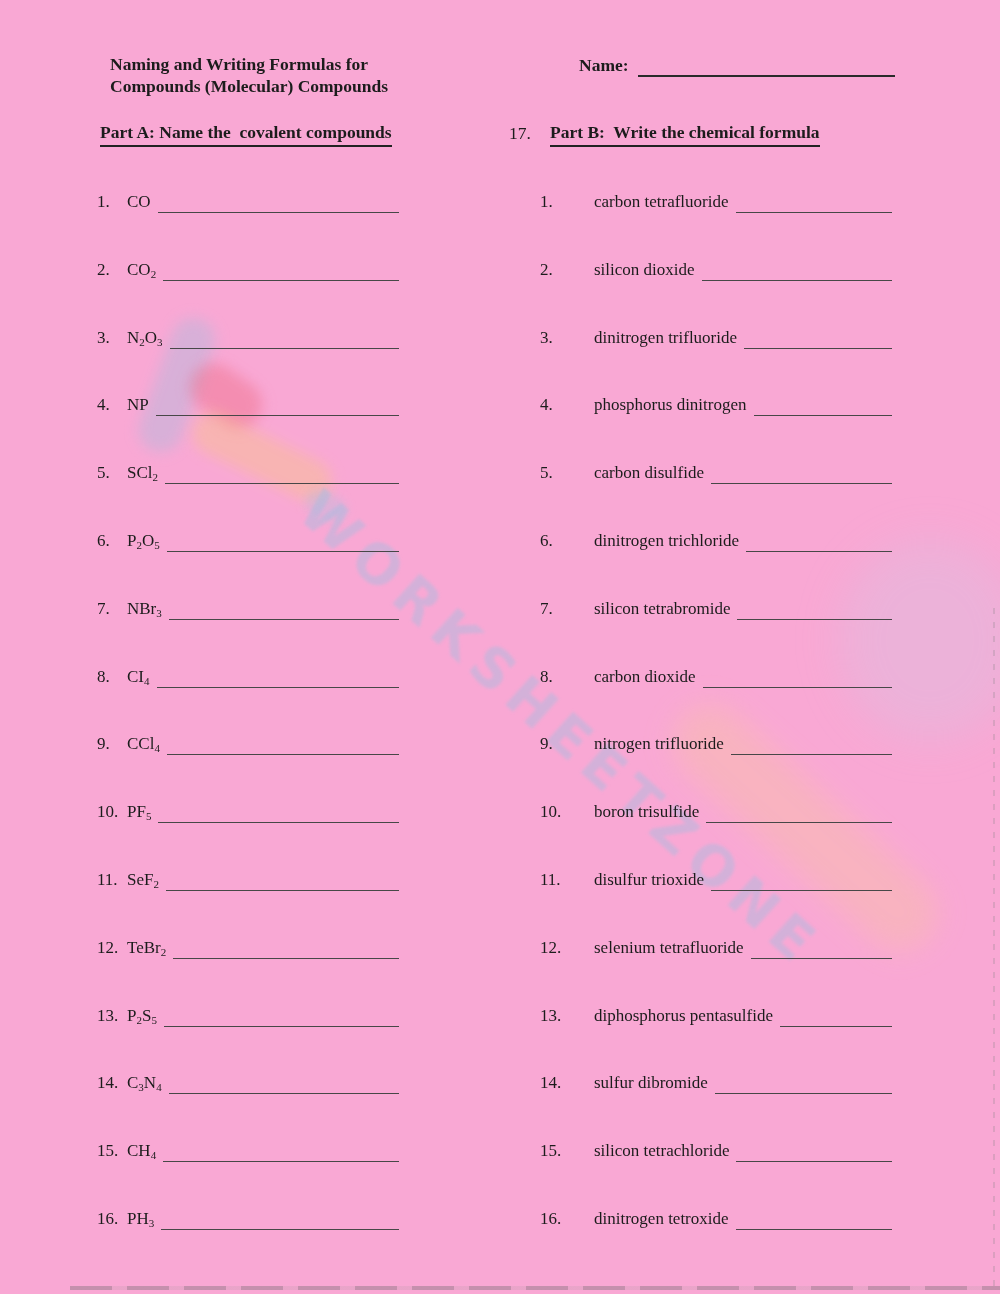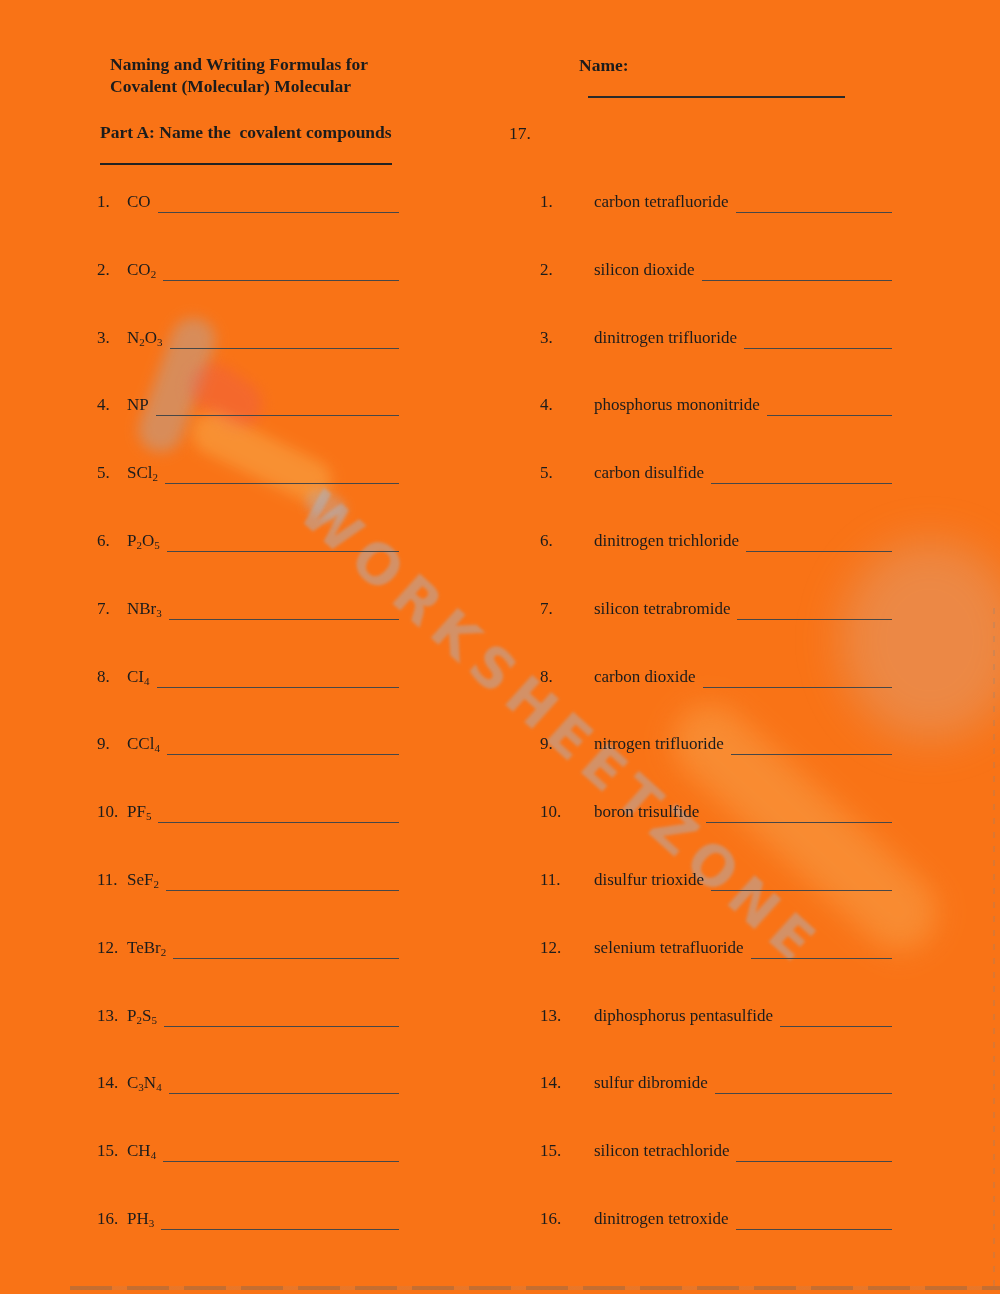--- a/index.html
+++ b/index.html
@@ -1,20 +1,20 @@
 <!DOCTYPE html>
 <html><head>
 <meta charset="utf-8">
 <style>
   html,body{margin:0;padding:0;background:#e8e8e8;}
   .page{
     position:relative;
     width:1000px;height:1294px;
     margin:0 auto;
-    background:#f97316;
+    background:#f9a8d4;
     overflow:hidden;
     font-family:"Liberation Serif", serif;
     color:#1c1c1c;
   }
   
   .wm{position:absolute;z-index:0;pointer-events:none;}
   .wm-stroke{border-radius:26px;}
   .wm-blue   {left:155px;top:315px;width:44px;height:140px;background:rgba(150,190,225,.33);transform:rotate(20deg);filter:blur(7px);}
   .wm-red    {left:187px;top:372px;width:78px;height:48px;background:rgba(232,80,95,.30);transform:rotate(35deg);filter:blur(7px);}
   .wm-yellow {left:187px;top:436px;width:150px;height:42px;background:rgba(247,205,110,.32);transform:rotate(26deg);filter:blur(7px);}
@@ -44,31 +44,31 @@
   }
   
   .content{position:absolute;inset:0;z-index:2;}
   .title{
     position:absolute;left:110px;top:53px;
     font-weight:bold;font-size:17.5px;line-height:22px;
   }
   .name-block{
     position:absolute;left:579px;top:55px;
     display:flex;align-items:flex-start;
-    font-size:17.5px;font-weight:bold;flex-direction:column;
+    font-size:17.5px;font-weight:bold;
   }
   .name-line{
     width:257px;height:20px;margin-left:9px;
     border-bottom:2px solid #2a2a2a;
   }
   .heading{
     position:absolute;top:122px;
     font-weight:bold;font-size:17.5px;
     border-bottom:2px solid #222;
-    padding-bottom:20px;
+    padding-bottom:2px;
     white-space:pre;
   }
   .heading-a{left:100px;}
   .heading-b{left:550px;}
   .num17{position:absolute;left:509px;top:123px;font-size:17.5px;}
   .qlist{position:absolute;top:191px;}
   .list-a{left:97px;width:302px;}
   .list-b{left:540px;width:352px;}
   .qrow{display:flex;align-items:flex-start;height:67.8px;font-size:17px;line-height:22px;}
   .qnum{flex:none;}
@@ -94,30 +94,31 @@
   <div class="wm wm-yellow2"></div>
   <div class="wm wm-text">WORKSHEETZONE</div>
 
   <div class="edge-dashes"></div>
   <div class="bottom-smudge"></div>
 
   <div class="content">
 
     <div class="title">
       <div>Naming and Writing Formulas for</div>
-      <div>Covalent (Molecular) Molecular</div>
+      <div>Compounds (Molecular) Compounds</div>
     </div>
 
     <div class="name-block">
       <span>Name:</span>
       <span class="name-line"></span>
     </div>
 
     <div class="heading heading-a">Part A: Name the  covalent compounds</div>
     <div class="num17">17.</div>
+    <div class="heading heading-b">Part B:  Write the chemical formula</div>
 
     <div class="qlist list-a" id="list-a">
         <div class="qrow">
           <span class="qnum">1.</span>
           <span class="qtext">CO</span>
           <span class="blank"></span>
         </div>
         <div class="qrow">
           <span class="qnum">2.</span>
           <span class="qtext">CO<sub>2</sub></span>
@@ -205,21 +206,21 @@
           <span class="qtext">silicon dioxide</span>
           <span class="blank"></span>
         </div>
         <div class="qrow">
           <span class="qnum">3.</span>
           <span class="qtext">dinitrogen trifluoride</span>
           <span class="blank"></span>
         </div>
         <div class="qrow">
           <span class="qnum">4.</span>
-          <span class="qtext">phosphorus mononitride</span>
+          <span class="qtext">phosphorus dinitrogen</span>
           <span class="blank"></span>
         </div>
         <div class="qrow">
           <span class="qnum">5.</span>
           <span class="qtext">carbon disulfide</span>
           <span class="blank"></span>
         </div>
         <div class="qrow">
           <span class="qnum">6.</span>
           <span class="qtext">dinitrogen trichloride</span>

